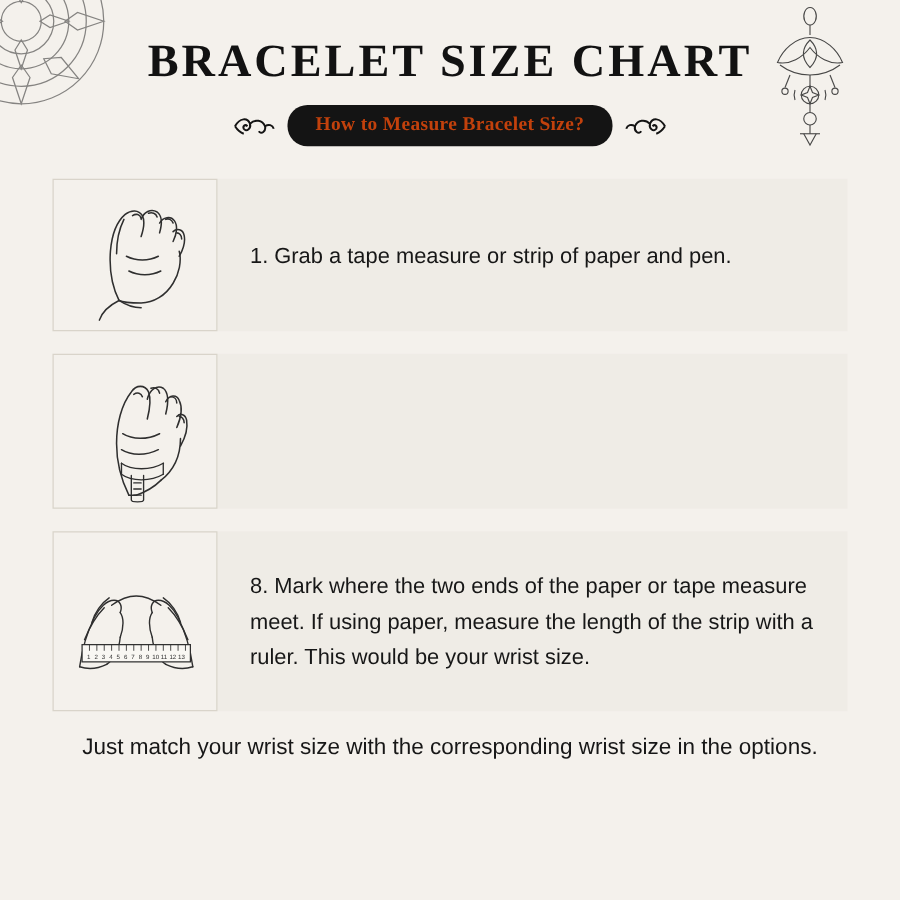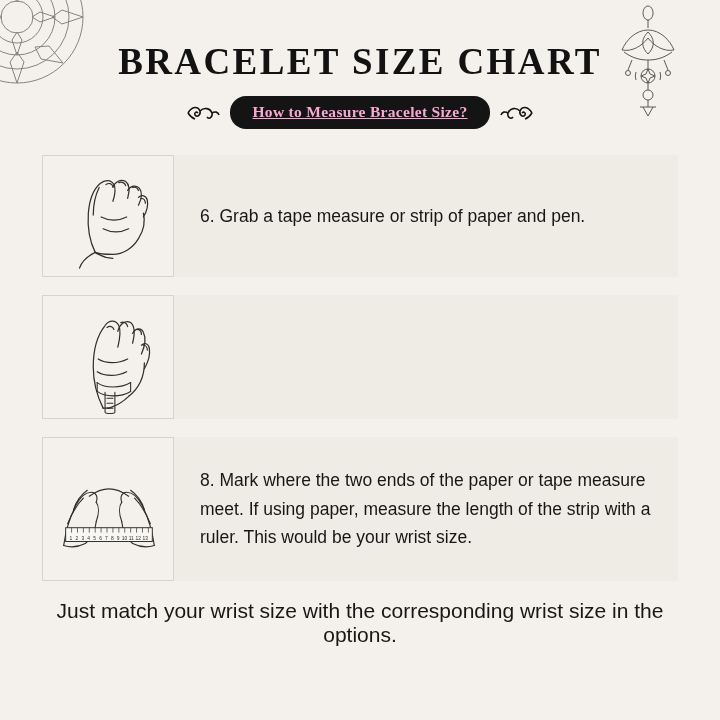--- a/index.html
+++ b/index.html
@@ -37,47 +37,46 @@
   }
 
   
   .title {
     text-align: center;
     font-family: "Liberation Serif", serif;
     font-size: 37px;
     letter-spacing: 2.4px;
     font-weight: bold;
     margin: 0;
-    padding-top: 40px;
+    padding-top: 28px;
     color: #121212;
   }
 
   .subtitle-row {
     display: flex;
     align-items: center;
     justify-content: center;
     gap: 10px;
     margin-top: 13px;
   }
   .flourish {
     width: 34px;
     height: 22px;
     flex: 0 0 auto;
   }
   .subtitle-pill {
     background: #141414;
-    color: #f9a8d4;
+    color: #c2410c;
     border-radius: 16px;
     padding: 7px 22px 8px 22px;
     font-family: "Liberation Serif", serif;
     font-size: 15.5px;
     font-weight: bold;
     letter-spacing: 0.3px;
     white-space: nowrap;
-    text-decoration: underline;
   }
 
   
   .steps {
     margin-top: 26px;
     padding: 0 42px;
   }
   .step {
     display: flex;
     align-items: stretch;
@@ -106,21 +105,21 @@
     color: #171717;
   }
 
   .step-1 { min-height: 122px; }
   .step-2 { min-height: 124px; }
   .step-3 { min-height: 144px; }
 
   
   .footer {
     text-align: center;
-    font-size: 21px;
+    font-size: 18px;
     color: #171717;
     margin-top: 10px;
     padding: 0 24px;
   }
 </style>
 </head>
 <body>
 
 <div class="mandala-corner">
   <svg viewBox="0 0 150 150" width="150" height="150">
@@ -218,21 +217,21 @@
           <path d="M76 25 c3 -1 6 0 7 3"></path>
           <path d="M90 30 c2 -1 5 0 6 3"></path>
           <path d="M99 41 c2 0 4 2 4 5"></path>
           <path d="M52 96 C44 100 38 106 36 112"></path>
           <path d="M52 96 C58 100 64 102 70 102"></path>
           <path d="M58 60 c8 4 18 4 26 0"></path>
           <path d="M60 72 c8 4 18 4 26 0"></path>
         </g>
       </svg>
     </div>
-    <div class="step-text">6. Grab a tape measure or strip of paper and pen.</div>
+    <div class="step-text">1. Grab a tape measure or strip of paper and pen.</div>
   </div>
 
   <div class="step step-2">
     <div class="step-img">
       <svg viewBox="0 0 130 120" width="128" height="118">
         <g fill="none" stroke="#2f2f2f" stroke-width="1.25" stroke-linecap="round" stroke-linejoin="round">
           <path d="M60 112 C54 100 50 86 50 70 C50 54 54 38 62 28 C66 22 73 22 76 28 C78 33 77 42 75 50"></path>
           <path d="M75 34 C77 26 83 22 88 25 C93 29 92 38 90 46"></path>
           <path d="M90 36 C93 30 99 30 101 35 C104 41 102 50 99 57"></path>
           <path d="M99 48 C102 45 106 46 107 51 C108 57 106 65 102 72"></path>

